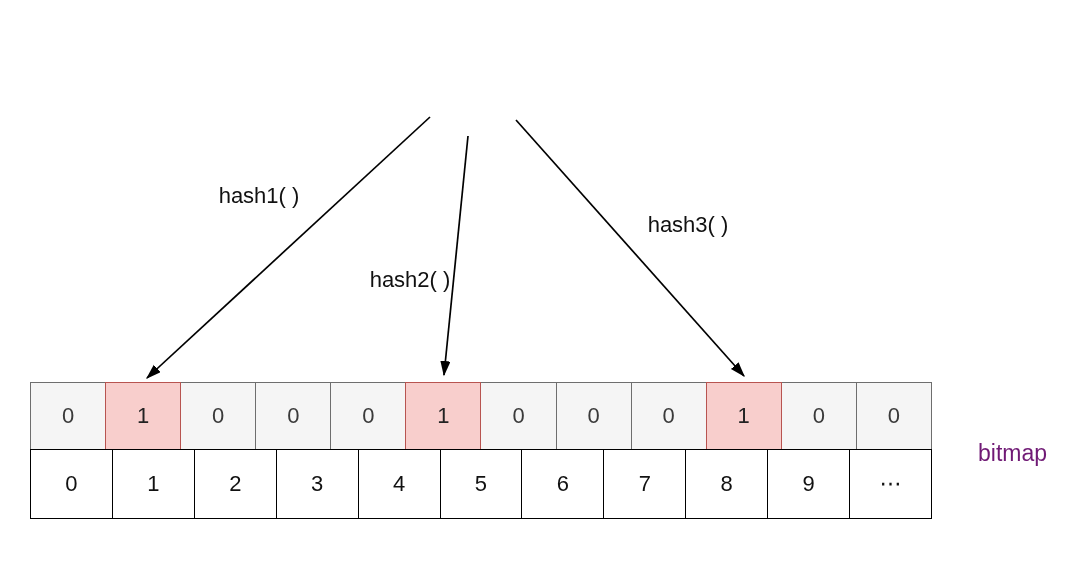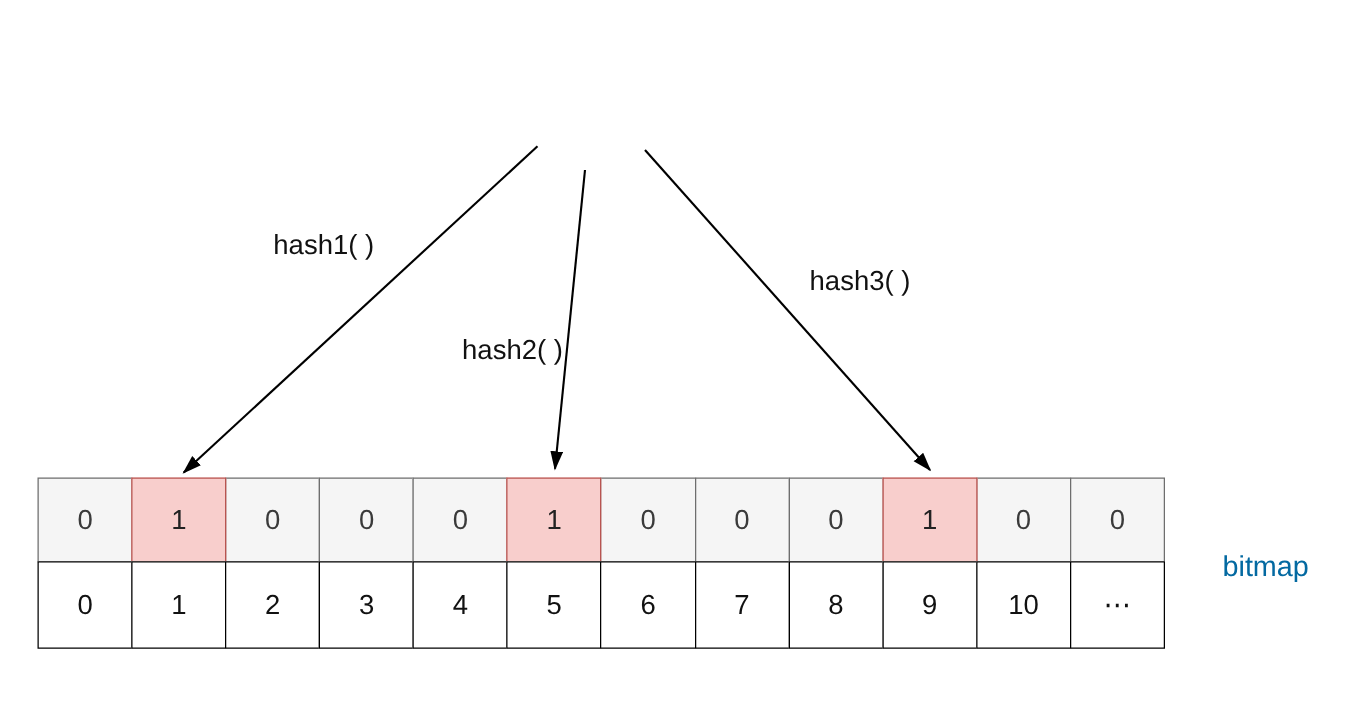--- a/index.html
+++ b/index.html
@@ -89,21 +89,21 @@
     border: 1.5px solid var(--idx-border, #000000);
     font-size: 22px;
     color: #111111;
   }
 
   .bitmap-label {
     position: absolute;
     left: 978px;
     top: 440px;
     font-size: 23px;
-    color: #0369a1;
+    color: #701a75;
     white-space: nowrap;
   }
 </style>
 </head>
 <body>
 
 <div class="canvas">
 
   <svg class="arrows" viewBox="0 0 1080 563">
     <defs>
@@ -140,20 +140,19 @@
         <div class="cell">0</div>
         <div class="cell">1</div>
         <div class="cell">2</div>
         <div class="cell">3</div>
         <div class="cell">4</div>
         <div class="cell">5</div>
         <div class="cell">6</div>
         <div class="cell">7</div>
         <div class="cell">8</div>
         <div class="cell">9</div>
-        <div class="cell">10</div>
         <div class="cell">⋯</div>
       </div>
   </div>
 
   <div class="bitmap-label">bitmap</div>
 
 </div>
 
 </body></html>

